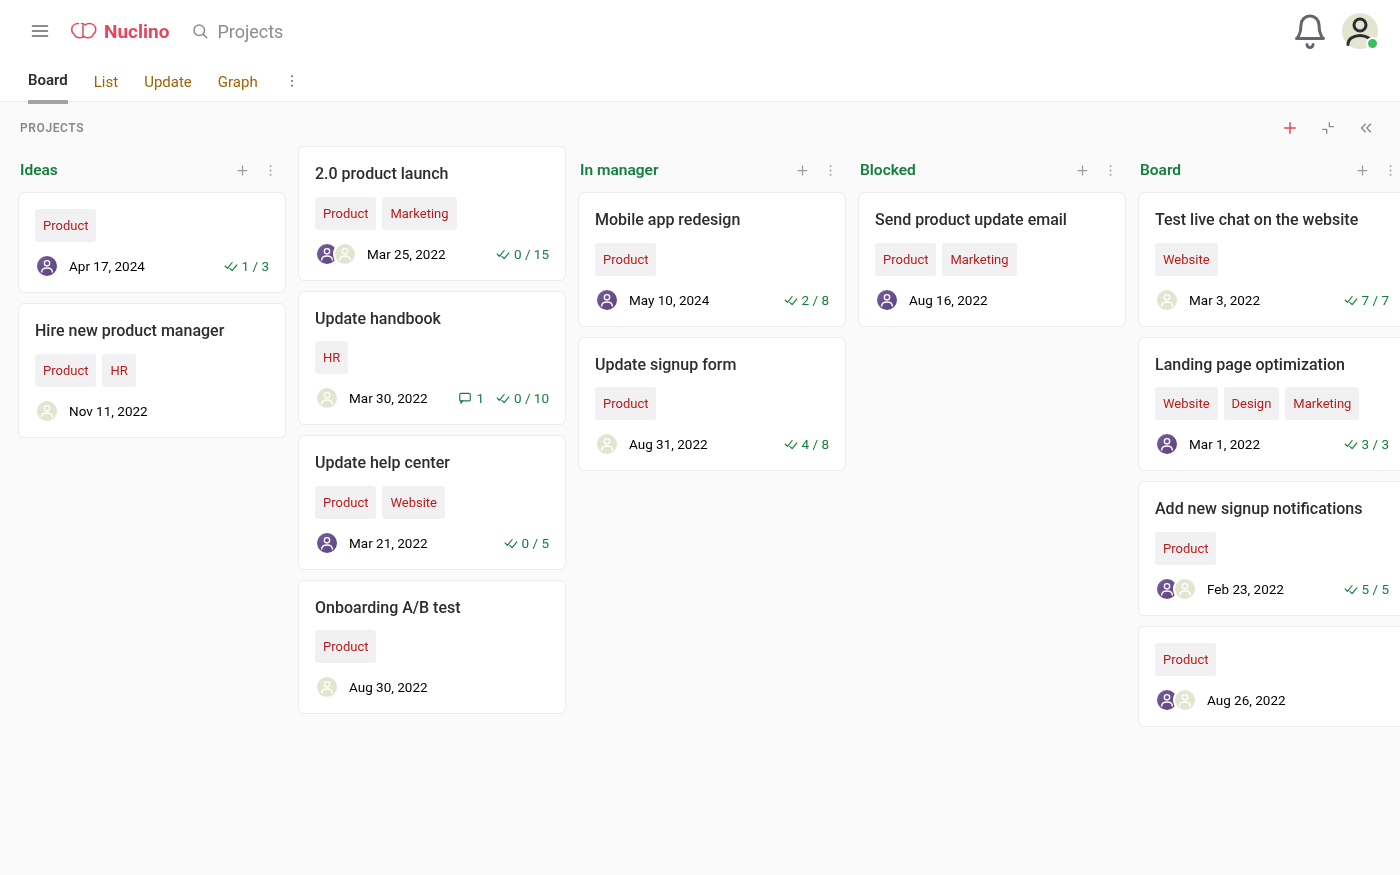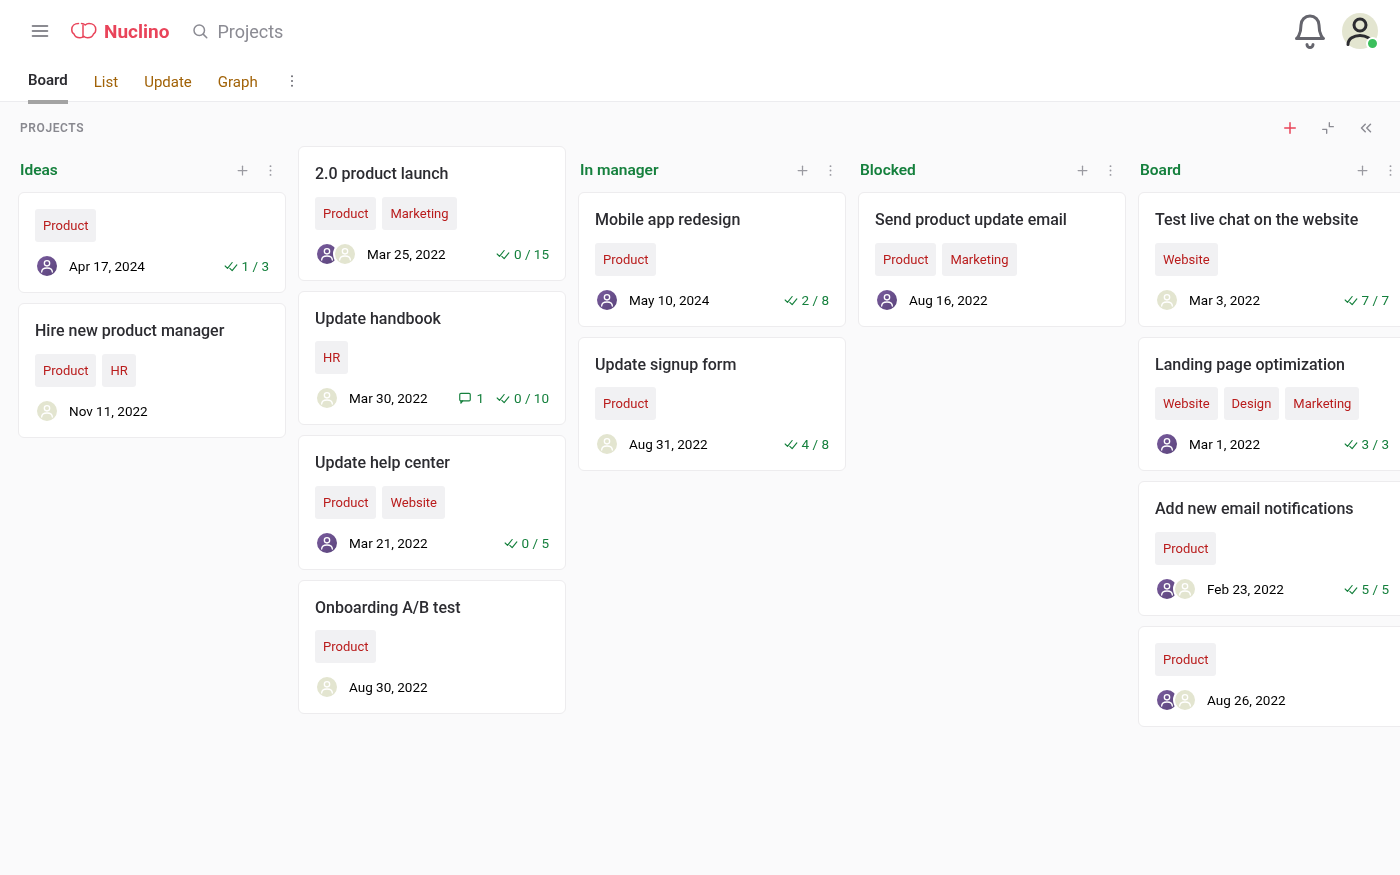--- a/index.html
+++ b/index.html
@@ -610,21 +610,21 @@
                   <svg viewBox="0 0 24 24">
                     <path d="M2 12l4 4L14 6"></path>
                     <path d="M10 16l4 4L22 10"></path>
                   </svg>
                   <span>3 / 3</span>
                 </span>
               </div>
             </div>
           </div>
           <div class="card">
-            <div class="card-title">Add new email notifications</div>
+            <div class="card-title">Add new signup notifications</div>
             <div class="tags">
               <span class="tag">Product</span>
             </div>
             <div class="card-foot">
               <div class="avatars">
                 <div class="av purple">
                   <svg viewBox="0 0 24 24" stroke="#d7c9ea">
                     <circle cx="12" cy="8" r="4"></circle>
                     <path d="M4 21c0-4 4-6 8-6s8 2 8 6"></path>
                   </svg>

